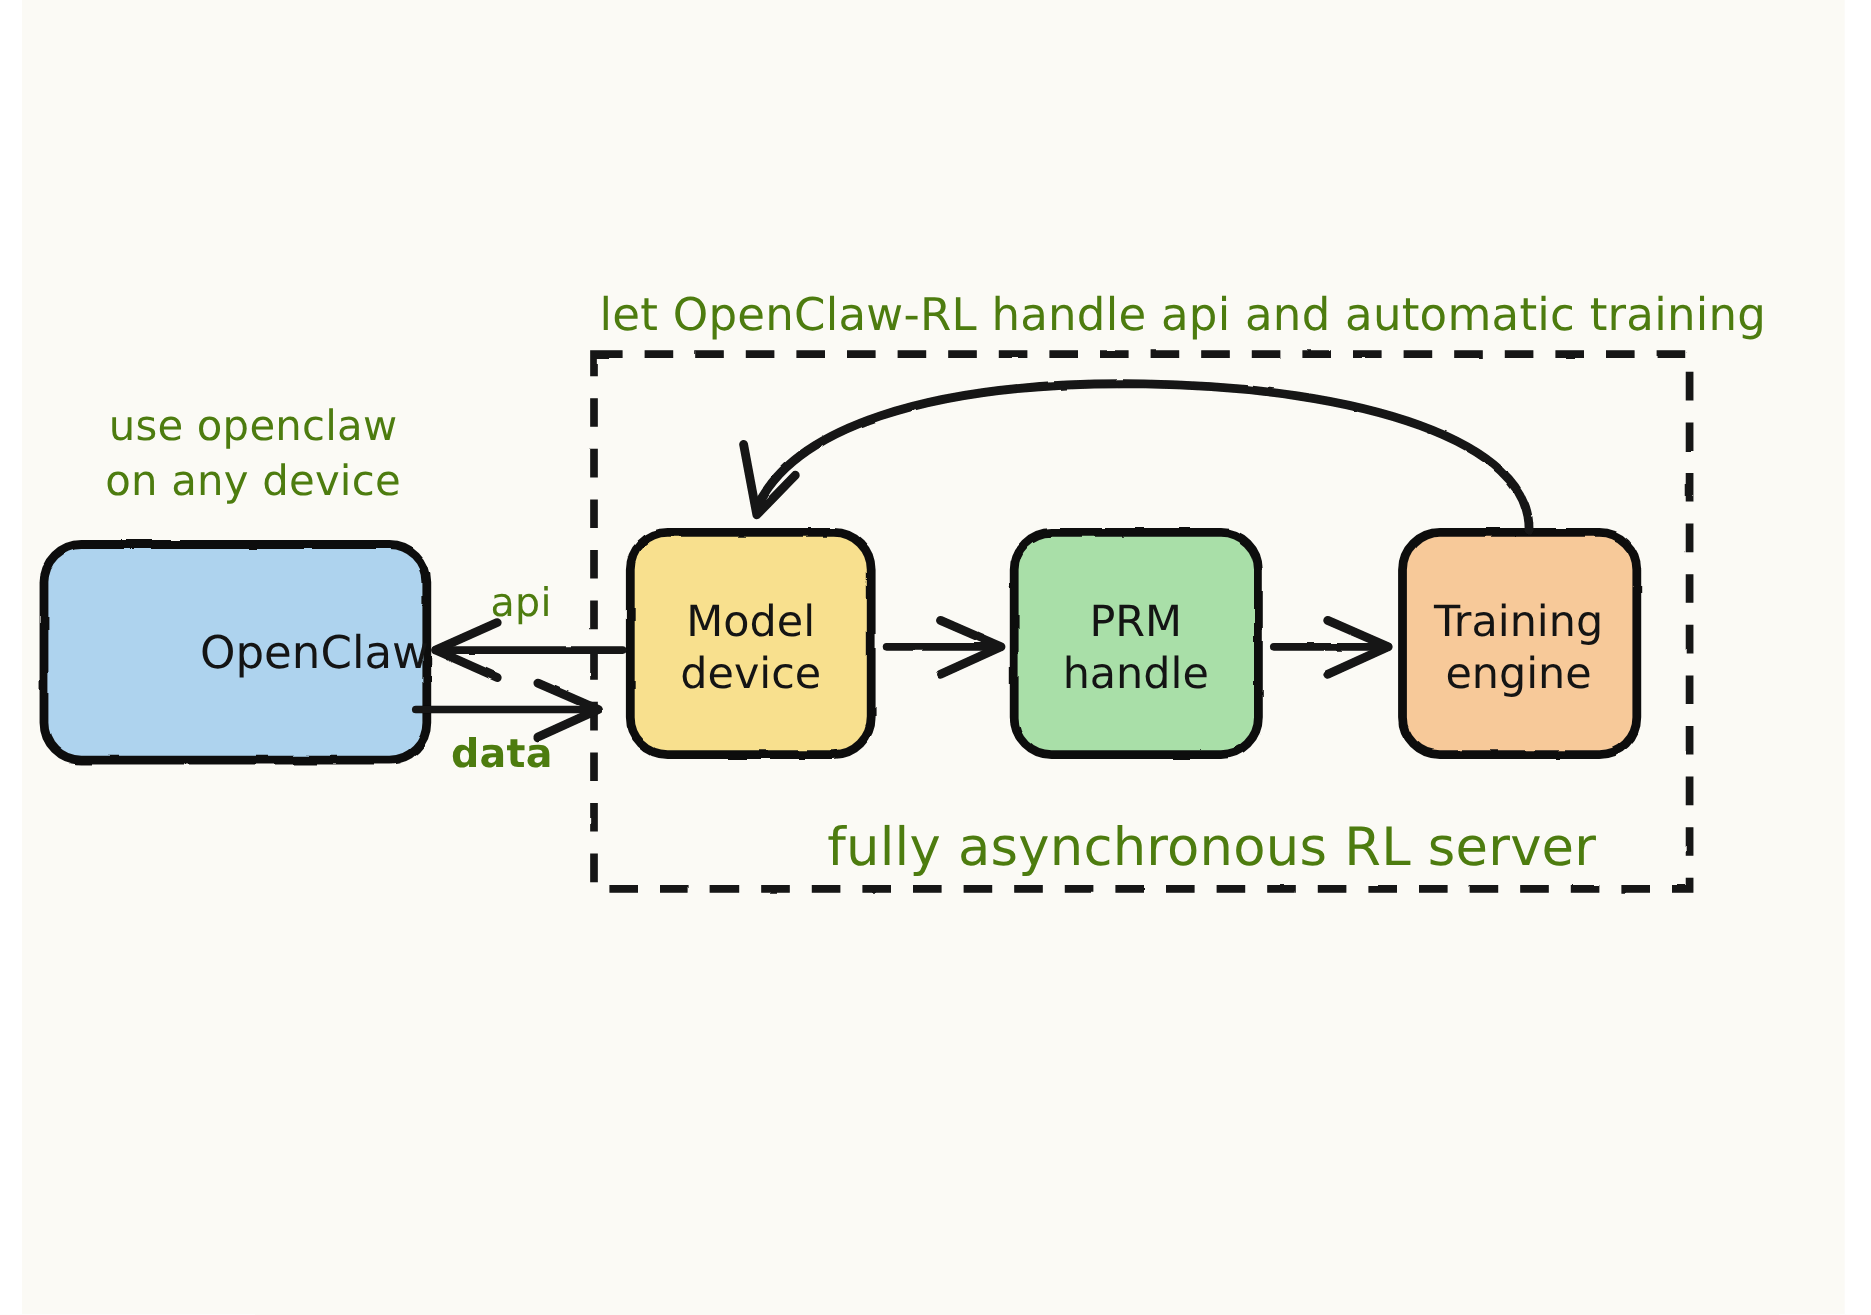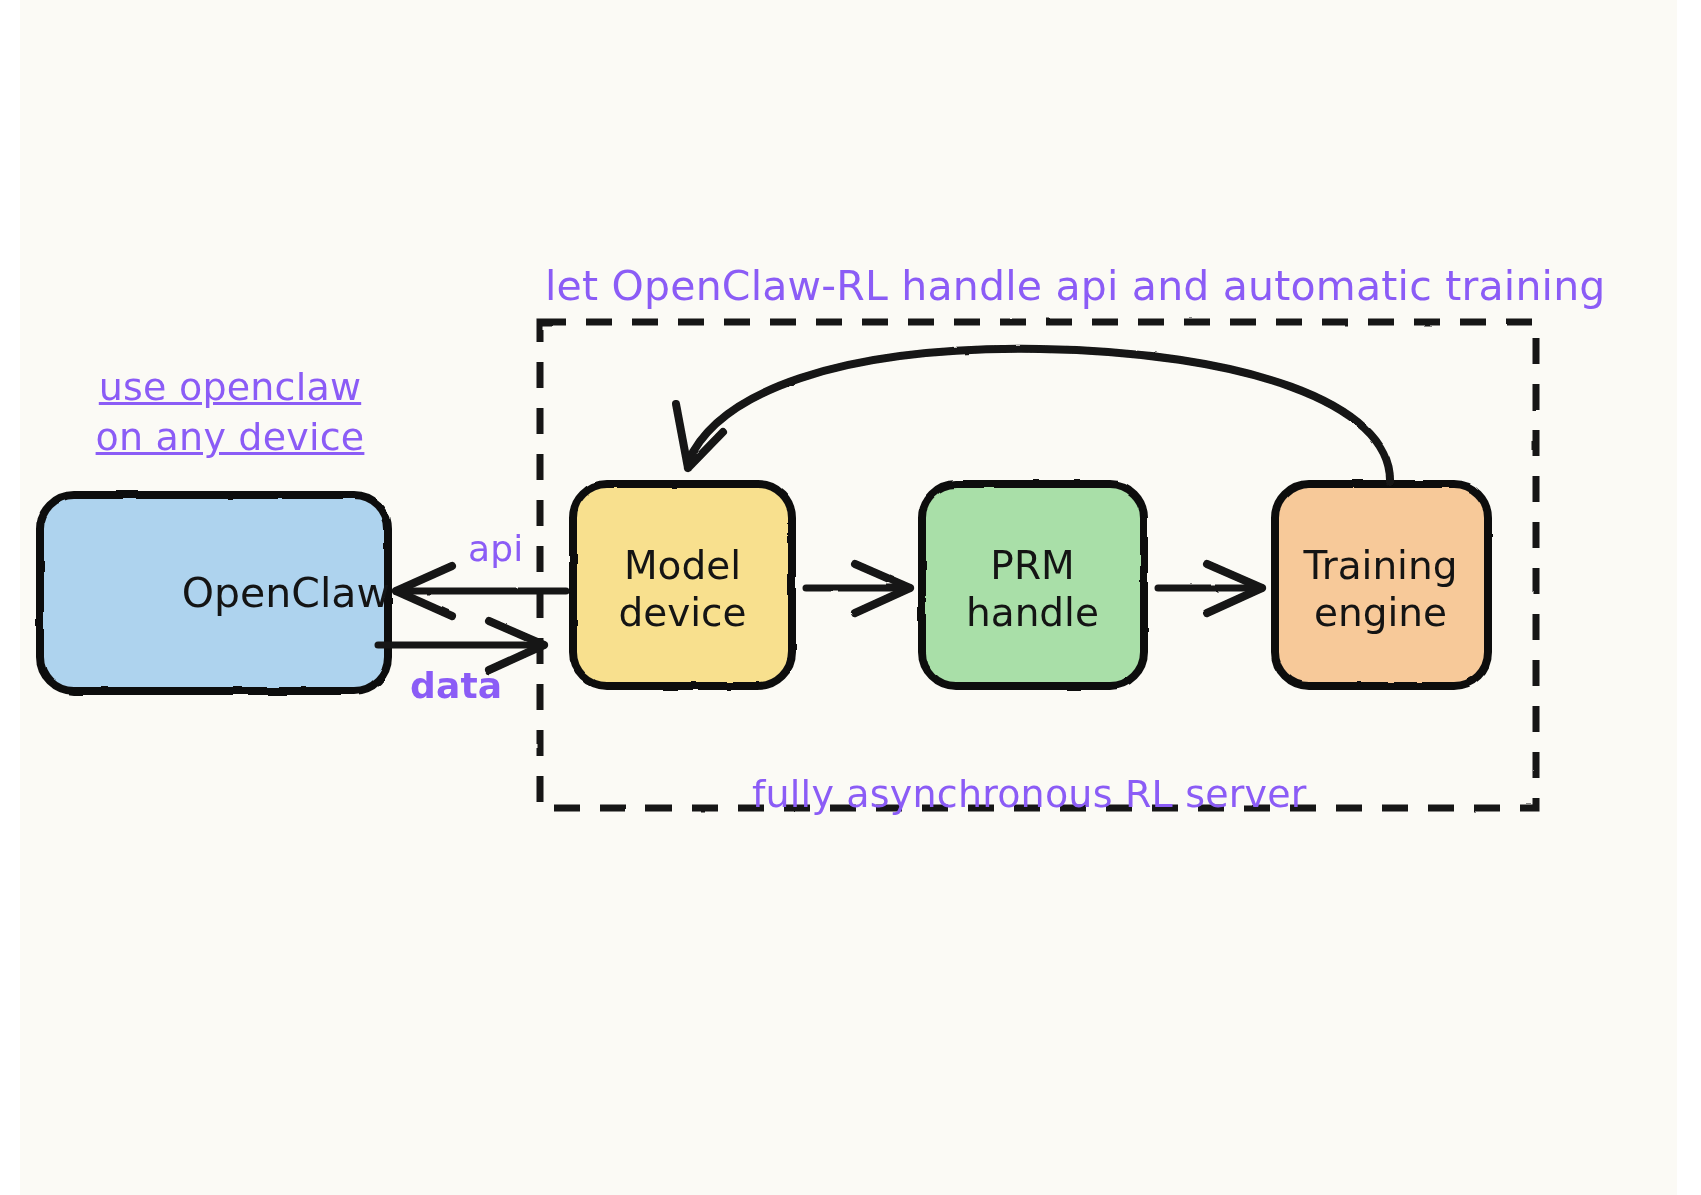--- a/index.html
+++ b/index.html
@@ -43,55 +43,53 @@
     position: absolute;
     left: 0;
     top: 0;
     width: 1701px;
     height: 1195px;
     overflow: visible;
   }
 
   .txt {
     position: absolute;
-    color: #8b5cf6;
+    color: #4d7c0f;
     font-family: "DejaVu Sans", "Liberation Sans", sans-serif;
     white-space: nowrap;
     letter-spacing: 0.2px;
   }
 
   #title-text {
     left: 545px;
     top: 262px;
     font-size: 41px;
     font-weight: 400;
   }
 
   #left-caption {
     left: 70px;
     top: 362px;
     font-size: 38px;
     line-height: 50px;
     white-space: normal;
     width: 320px;
     text-align: center;
-    text-decoration: underline;
   }
 
   #bottom-caption {
     left: 752px;
-    top: 772px;
-    font-size: 38px;
+    top: 742px;
+    font-size: 48px;
   }
 
   #label-api {
     left: 446px;
     top: 528px;
     font-size: 36px;
-    margin-left: 22px;
   }
   #label-data {
     left: 410px;
     top: 665px;
     font-size: 36px;
     font-weight: bold;
   }
 
   .node-label {
     position: absolute;

